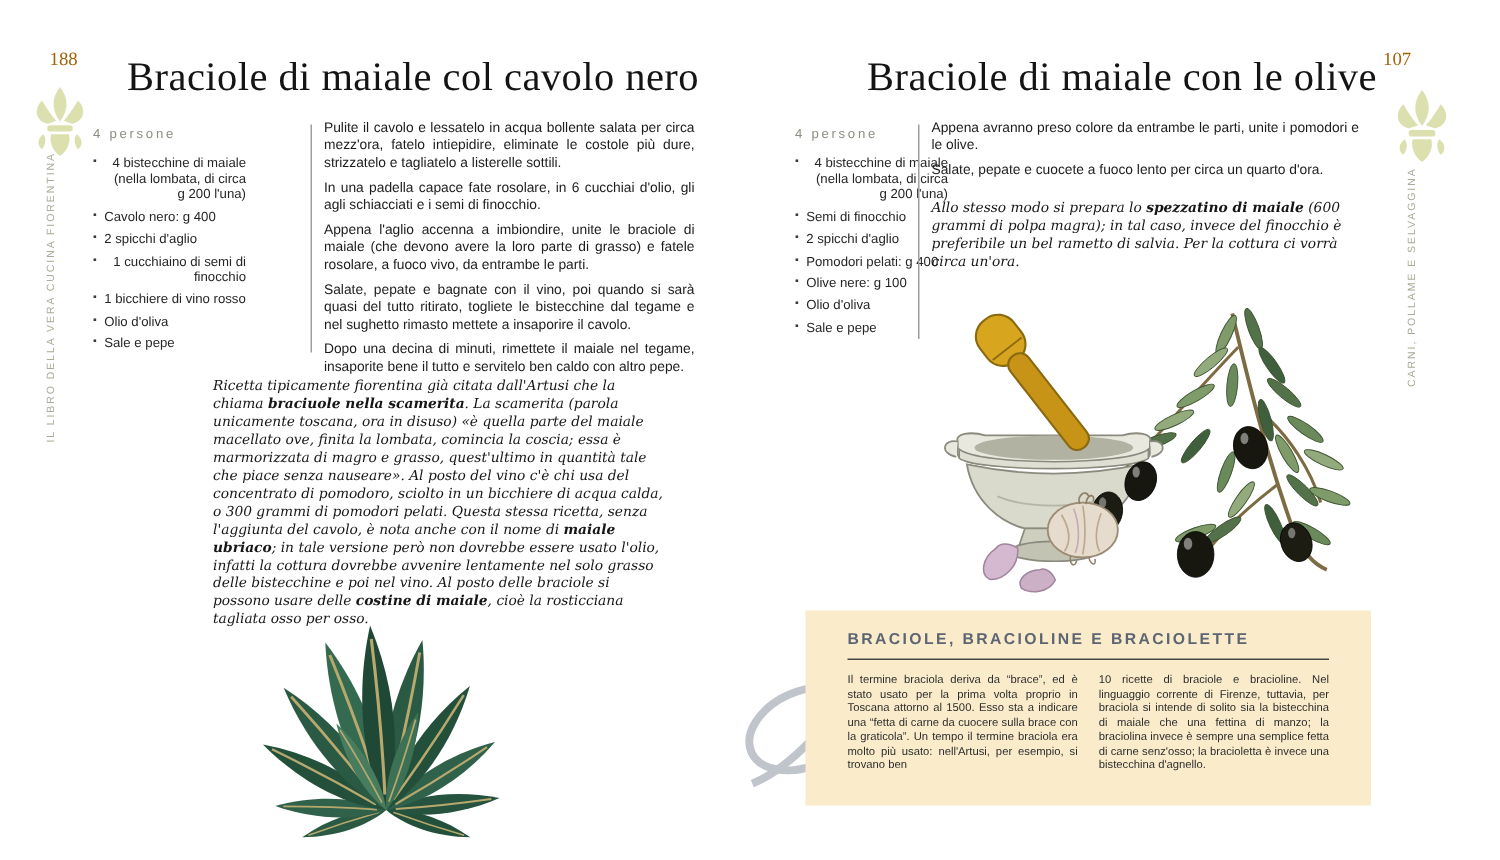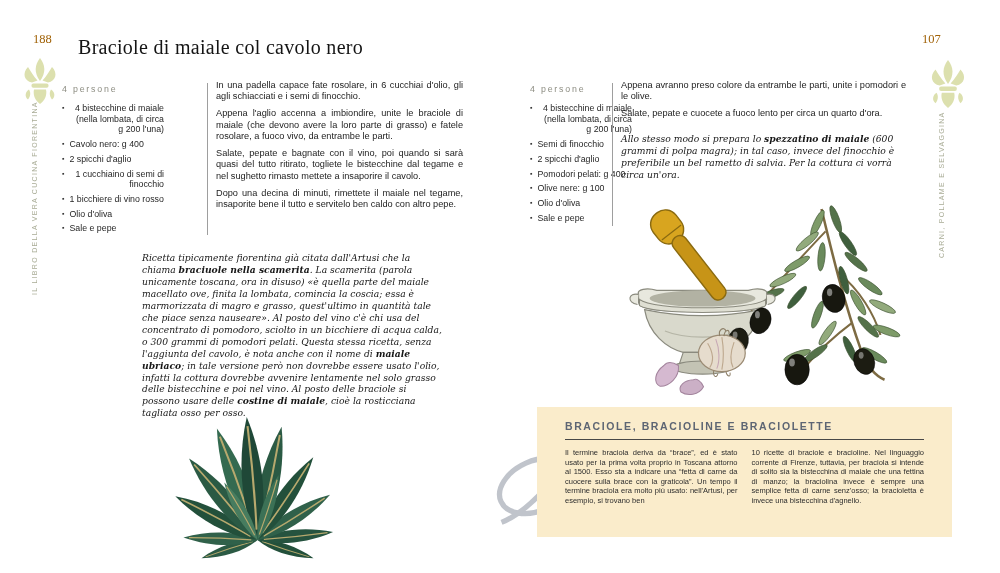--- a/index.html
+++ b/index.html
@@ -7,21 +7,21 @@
     position:relative; width:1000px; height:573px; background:#ffffff;
     font-family:"Liberation Sans", sans-serif; overflow:hidden;
     margin:0 auto;
   }
   .page-number {
     position:absolute; font-family:"Liberation Serif", serif;
     font-size:12.5px; color:#a16207;
   }
   .recipe-title {
     position:absolute; font-family:"Liberation Serif", serif;
-    font-size:20px; color:#141414; text-align:left; letter-spacing:0.3px;
+    font-size:27px; color:#141414; text-align:right; letter-spacing:0.3px;
     width:388px; white-space:nowrap;
   }
   .spine-text {
     position:absolute; writing-mode:vertical-rl; transform:rotate(180deg);
     font-size:7px; letter-spacing:1.3px; color:#a9ac96; white-space:nowrap;
   }
   .ornament { position:absolute; }
   .ingredients { position:absolute; width:102px; }
   .servings {
     font-size:8.8px; letter-spacing:1.8px; color:#8d8d82; margin:0 0 9px 0;
@@ -104,20 +104,21 @@
       <li>
           <span class="blt">▪</span>
           <span>Sale e pepe</span>
         </li>
     </ul>
   </div>
 
   <div class="vrule" style="left:207px; top:83px; height:152px;"></div>
 
   <div class="body-col" style="left:216px; top:80px; width:247px;">
+    <p>Pulite il cavolo e lessatelo in acqua bollente salata per circa mezz'ora, fatelo intiepidire, eliminate le costole più dure, strizzatelo e tagliatelo a listerelle sottili.</p>
     <p>In una padella capace fate rosolare, in 6 cucchiai d'olio, gli agli schiacciati e i semi di finocchio.</p>
     <p>Appena l'aglio accenna a imbiondire, unite le braciole di maiale (che devono avere la loro parte di grasso) e fatele rosolare, a fuoco vivo, da entrambe le parti.</p>
     <p>Salate, pepate e bagnate con il vino, poi quando si sarà quasi del tutto ritirato, togliete le bistecchine dal tegame e nel sughetto rimasto mettete a insaporire il cavolo.</p>
     <p>Dopo una decina di minuti, rimettete il maiale nel tegame, insaporite bene il tutto e servitelo ben caldo con altro pepe.</p>
   </div>
 
   <div class="note" style="left:142px; top:252px; width:302px;">Ricetta tipicamente fiorentina già citata dall'Artusi che la chiama <b>braciuole nella scamerita</b>. La scamerita (parola unicamente toscana, ora in disuso) «è quella parte del maiale macellato ove, finita la lombata, comincia la coscia; essa è marmorizzata di magro e grasso, quest'ultimo in quantità tale che piace senza nauseare». Al posto del vino c'è chi usa del concentrato di pomodoro, sciolto in un bicchiere di acqua calda, o 300 grammi di pomodori pelati. Questa stessa ricetta, senza l'aggiunta del cavolo, è nota anche con il nome di <b>maiale ubriaco</b>; in tale versione però non dovrebbe essere usato l'olio, infatti la cottura dovrebbe avvenire lentamente nel solo grasso delle bistecchine e poi nel vino. Al posto delle braciole si possono usare delle <b>costine di maiale</b>, cioè la rosticciana tagliata osso per osso.</div>
 
   <svg class="illustration" style="left:155px; top:380px; width:205px; height:190px;" viewBox="0 0 200 190">
     <defs>
@@ -152,20 +153,21 @@
       <path d="M32 11 C38 17 36 25 28 26.5 L22.5 24.5 C27 19.5 29.2 15.5 32 11 Z"></path>
       <rect x="11.5" y="27.5" width="17" height="4.2" rx="1.8"></rect>
       <path d="M14 33.5 C12.8 39 15 44.5 20 48 C25 44.5 27.2 39 26 33.5 Z"></path>
       <path d="M9 33.5 C5 36 4.5 41 8 43.5 C10.5 40.5 11 36.5 9 33.5 Z"></path>
       <path d="M31 33.5 C35 36 35.5 41 32 43.5 C29.5 40.5 29 36.5 31 33.5 Z"></path>
     </g>
   </svg>
 
   <div class="spine-text" style="left:938px; top:113px; height:145px;">CARNI, POLLAME E SELVAGGINA</div>
 
+  <h1 class="recipe-title" style="left:530px; top:36px; margin:0; font-weight:normal;">Braciole di maiale con le olive</h1>
 
   <div class="ingredients" style="left:530px; top:84px;">
     <div class="servings">4 persone</div>
     <ul class="ing-list">
       <li>
           <span class="blt">▪</span>
           <span>4 bistecchine di maiale (nella lombata, di circa g 200 l'una)</span>
         </li>
       <li>
           <span class="blt">▪</span>
@@ -284,21 +286,21 @@
     </g>
   </svg>
 
   <svg class="flourish" style="left:490px; top:436px; width:96px; height:96px;" viewBox="0 0 100 100">
     <g fill="none" stroke="#bdc1c9" stroke-width="5.5">
       <ellipse cx="48" cy="52" rx="40" ry="26" transform="rotate(-24 48 52)"></ellipse>
       <path d="M88 14 C72 40 42 78 12 90"></path>
     </g>
   </svg>
 
-  <div class="info-box" style="left:537px; top:407px; width:415px; height:130px;">
+  <div class="info-box" style="left:537px; top:407px; width:377px; height:130px;">
     <div class="box-title">BRACIOLE, BRACIOLINE E BRACIOLETTE</div>
     <div class="box-rule"></div>
     <div class="box-cols">
       <div class="box-col">Il termine <b>braciola</b> deriva da “brace”, ed è stato usato per la prima volta proprio in Toscana attorno al 1500. Esso sta a indicare una “fetta di carne da cuocere sulla brace con la graticola”. Un tempo il termine braciola era molto più usato: nell'Artusi, per esempio, si trovano ben</div>
       <div class="box-col">10 ricette di braciole e bracioline. Nel linguaggio corrente di Firenze, tuttavia, per <b>braciola</b> si intende di solito sia la bistecchina di maiale che una fettina di manzo; la <b>braciolina</b> invece è sempre una semplice fetta di carne senz'osso; la <b>bracioletta</b> è invece una bistecchina d'agnello.</div>
     </div>
   </div>
 
 </div>
 

